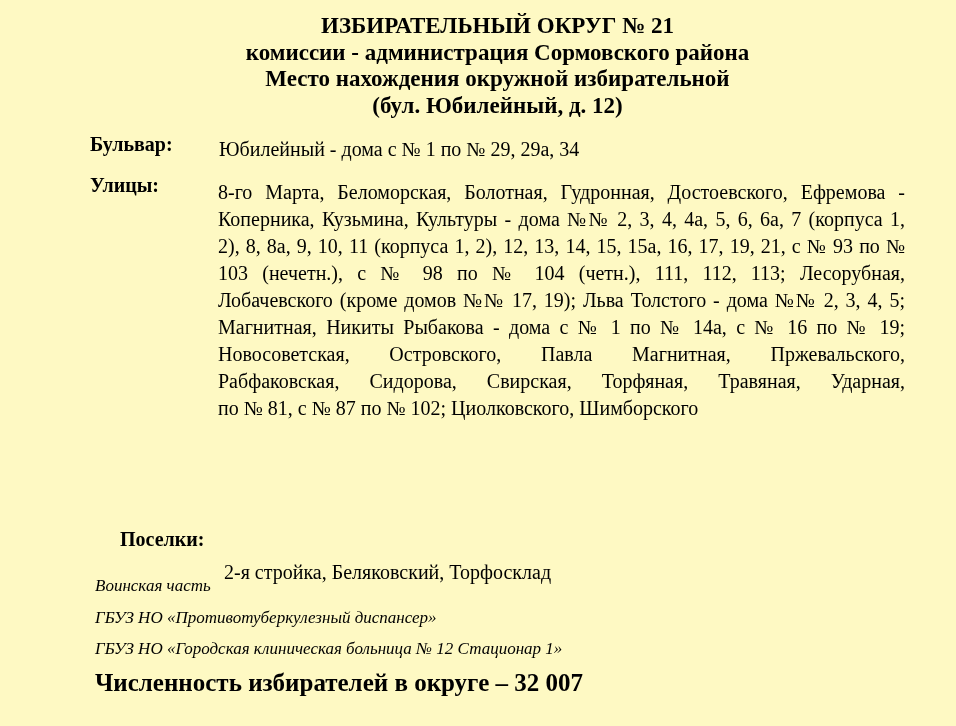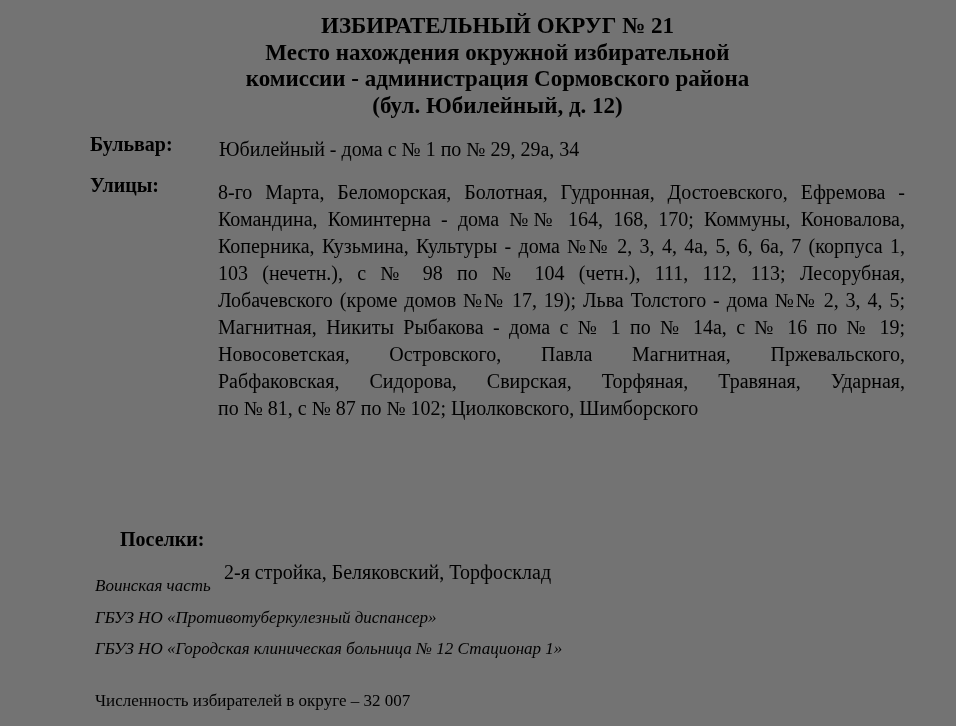--- a/index.html
+++ b/index.html
@@ -4,21 +4,21 @@
 <style>
   html, body {
     margin: 0;
     padding: 0;
     background: #ffffff;
   }
   .page {
     position: relative;
     width: 956px;
     height: 726px;
-    background: #737373;
+    background: #fef9c3;
     color: #000000;
     font-family: "Liberation Serif", "DejaVu Serif", serif;
     font-size: 20px;
     overflow: hidden;
   }
   .header {
     position: absolute;
     left: 90px;
     width: 815px;
     top: 13px;
@@ -62,46 +62,45 @@
     top: 570px;
     width: 820px;
     font-style: italic;
     font-size: 17px;
     line-height: 31.5px;
   }
   .voters {
     position: absolute;
     left: 95px;
     top: 669px;
-    font-weight: normal;
-    font-size: 17px;
+    font-weight: bold;
+    font-size: 25px;
     white-space: nowrap;
-    margin-top: 22px;
   }
 </style>
 </head>
 <body>
 
 <div class="page">
 
   <div class="header">
       <div class="header-line">ИЗБИРАТЕЛЬНЫЙ ОКРУГ № 21</div>
+      <div class="header-line">комиссии - администрация Сормовского района</div>
       <div class="header-line">Место нахождения окружной избирательной</div>
-      <div class="header-line">комиссии - администрация Сормовского района</div>
       <div class="header-line last">(бул. Юбилейный, д. 12)</div>
     </div>
 
   <div class="label label-boulevard">Бульвар:</div>
   <div class="value value-boulevard">Юбилейный - дома с № 1 по № 29, 29а, 34</div>
 
   <div class="label label-streets">Улицы:</div>
   <div class="streets-lines">
       <div class="jline">8-го Марта, Беломорская, Болотная, Гудронная, Достоевского, Ефремова -</div>
-      <div class="jline">Командина, Коминтерна - дома №№ 164, 168, 170; Коммуны, Коновалова,</div>
       <div class="jline">Коперника, Кузьмина, Культуры - дома №№ 2, 3, 4, 4а, 5, 6, 6а, 7 (корпуса 1,</div>
+      <div class="jline">2), 8, 8а, 9, 10, 11 (корпуса 1, 2), 12, 13, 14, 15, 15а, 16, 17, 19, 21, с № 93 по №</div>
       <div class="jline">103 (нечетн.), с № 98 по № 104 (четн.), 111, 112, 113; Лесорубная,</div>
       <div class="jline">Лобачевского (кроме домов №№ 17, 19); Льва Толстого - дома №№ 2, 3, 4, 5;</div>
       <div class="jline">Магнитная, Никиты Рыбакова - дома с № 1 по № 14а, с № 16 по № 19;</div>
       <div class="jline">Новосоветская, Островского, Павла Магнитная, Пржевальского,</div>
       <div class="jline">Рабфаковская, Сидорова, Свирская, Торфяная, Травяная, Ударная,</div>
       <div class="jline last">по № 81, с № 87 по № 102; Циолковского, Шимборского</div>
     </div>
 
   <div class="label label-settlements">Поселки:</div>
   <div class="value value-settlements">2-я стройка, Беляковский, Торфосклад</div>

